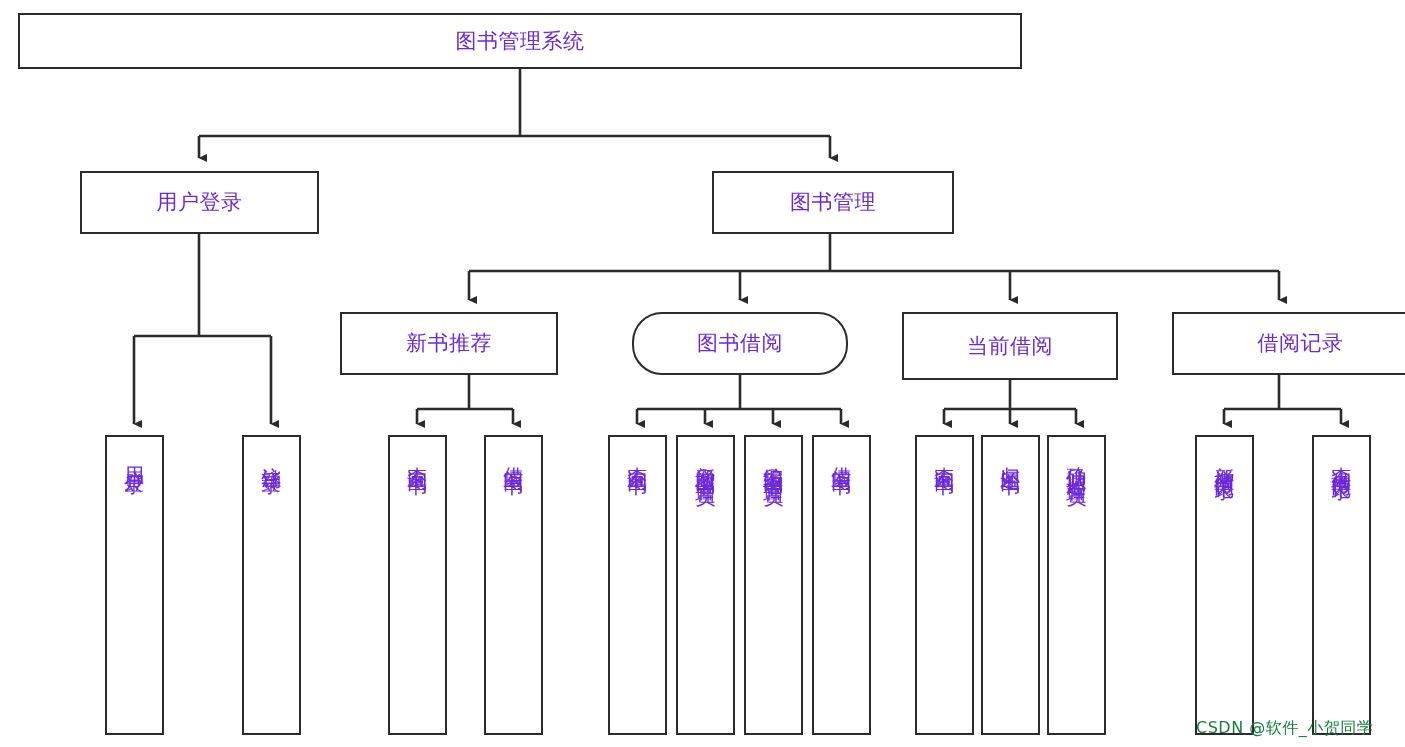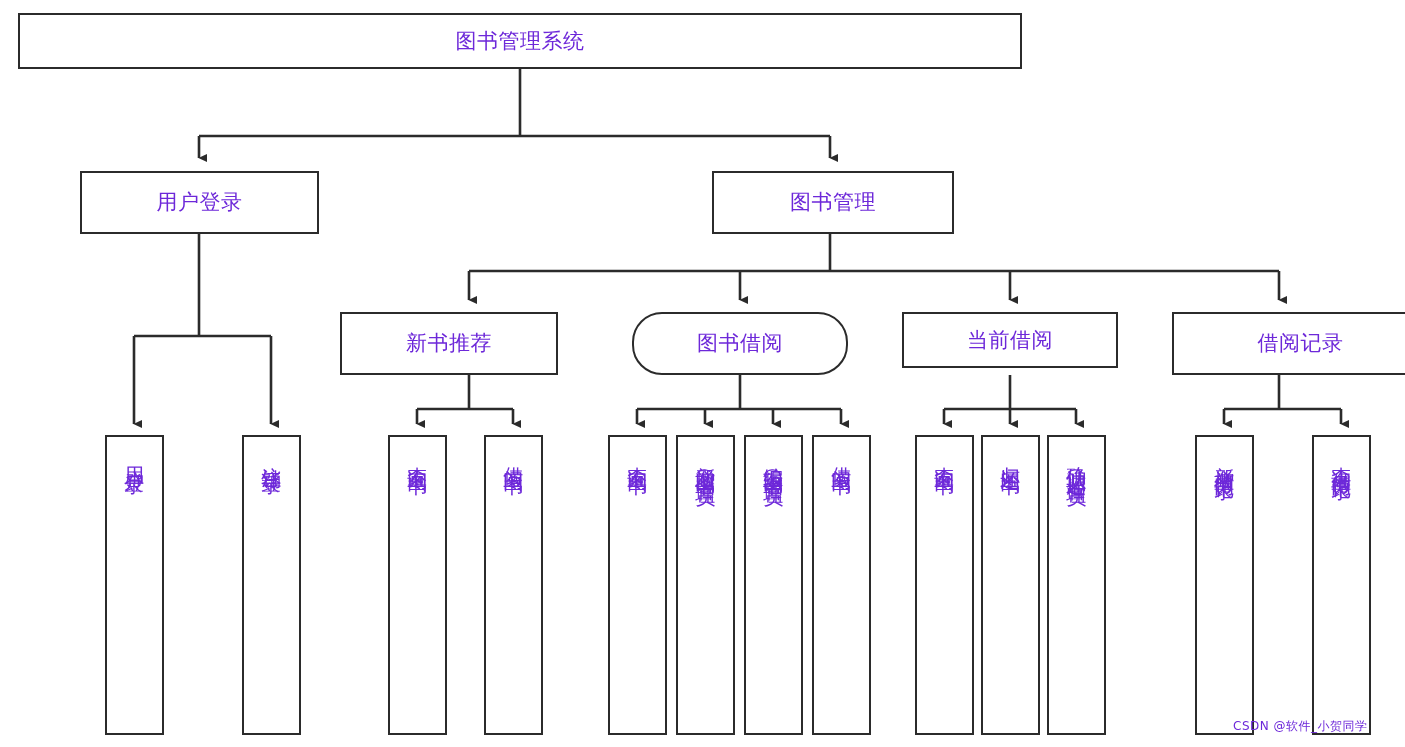--- a/index.html
+++ b/index.html
@@ -57,26 +57,25 @@
   .node-box.vertical .node-label {
     writing-mode: vertical-rl;
     text-orientation: upright;
     white-space: normal;
     font-size: 20px;
     line-height: 1.12;
     letter-spacing: 3px;
   }
   .watermark {
     position: absolute;
-    color: #6d28d9;
-    font-size: 12px;
+    color: #15803d;
+    font-size: 16px;
     letter-spacing: 0.5px;
     white-space: nowrap;
     user-select: none;
-    margin-left: 37px;
   }
 </style>
 </head>
 <body>
 
 <div id="diagram-root">
 
   <svg class="diagram-canvas" viewBox="0 0 1405 747" xmlns="http://www.w3.org/2000/svg">
     <defs>
       <marker id="arrowhead" markerWidth="9" markerHeight="9" refX="4.2" refY="8.4" orient="auto" markerUnits="userSpaceOnUse">
@@ -140,21 +139,21 @@
   </div>
 
   <div class="node-box" style="left:340px; top:312px; width:218px; height:63px;">
     <span class="node-label">新书推荐</span>
   </div>
 
   <div class="node-box" style="left:632px; top:312px; width:216px; height:63px;border-radius:30px;">
     <span class="node-label">图书借阅</span>
   </div>
 
-  <div class="node-box" style="left:902px; top:312px; width:216px; height:56px;">
+  <div class="node-box" style="left:902px; top:312px; width:216px; height:68px;">
     <span class="node-label">当前借阅</span>
   </div>
 
   <div class="node-box" style="left:1172px; top:312px; width:257px; height:63px;">
     <span class="node-label">借阅记录</span>
   </div>
 
   <div class="node-box vertical" style="left:105px; top:435px; width:59px; height:300px;">
     <span class="node-label">用户登录</span>
   </div>

